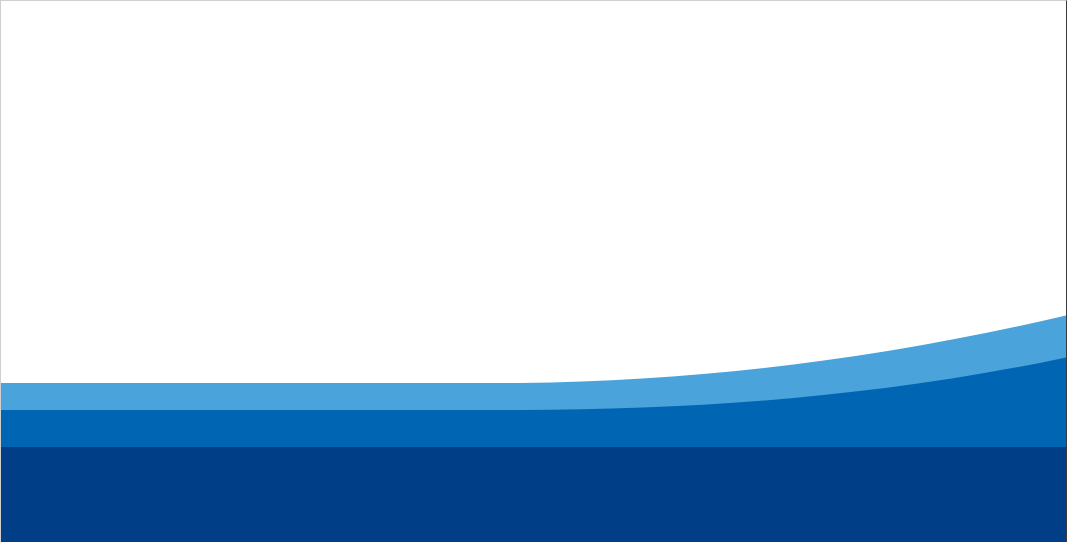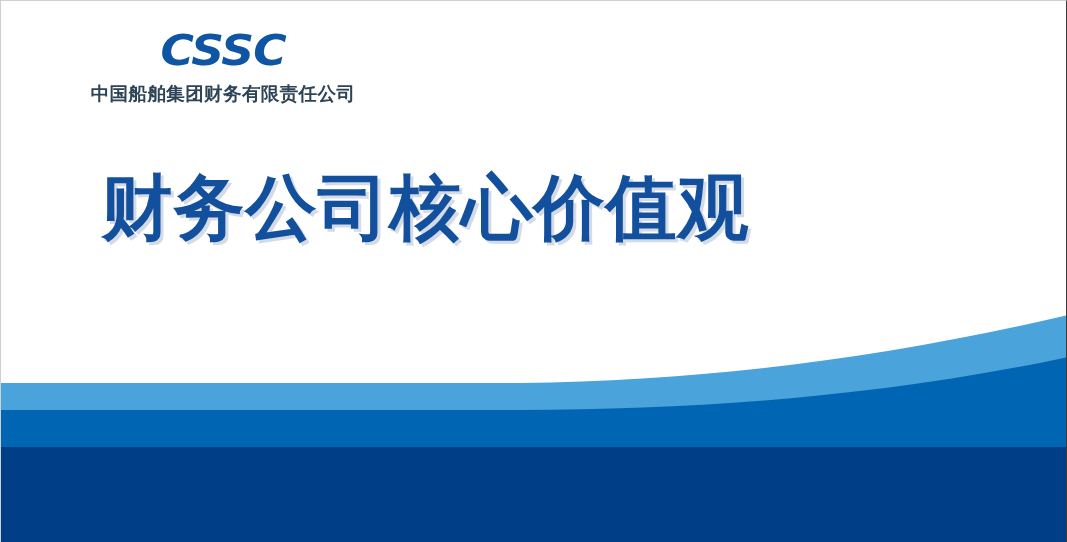--- a/index.html
+++ b/index.html
@@ -83,28 +83,21 @@
     width: 1067px;
     height: 245px;
     display: block;
   }
 </style>
 </head>
 <body>
 
 <div class="slide">
 
-  <div class="logo-block">
-    <span class="logo-wordmark">CSSC</span>
-    <div class="logo-subtitle">中国船舶集团财务有限责任公司</div>
-  </div>
 
-  <div class="title-wrap">
-    <span class="title">财务公司核心价值观</span>
-  </div>
 
   <svg class="waves" viewBox="0 0 1067 245" preserveAspectRatio="none">
     <path fill="#4ba3dc" d="M0,86 L520,86 C700,84 880,62 1067,18 L1067,116 C880,140 700,149 520,151 L0,151 Z"></path>
     <path fill="#0066b3" d="M0,113 L520,113 C700,112 880,100 1067,60 L1067,152 L0,152 Z"></path>
     <rect x="0" y="150" width="1067" height="95" fill="#003f88"></rect>
   </svg>
 
 </div>
 
 </body></html>

